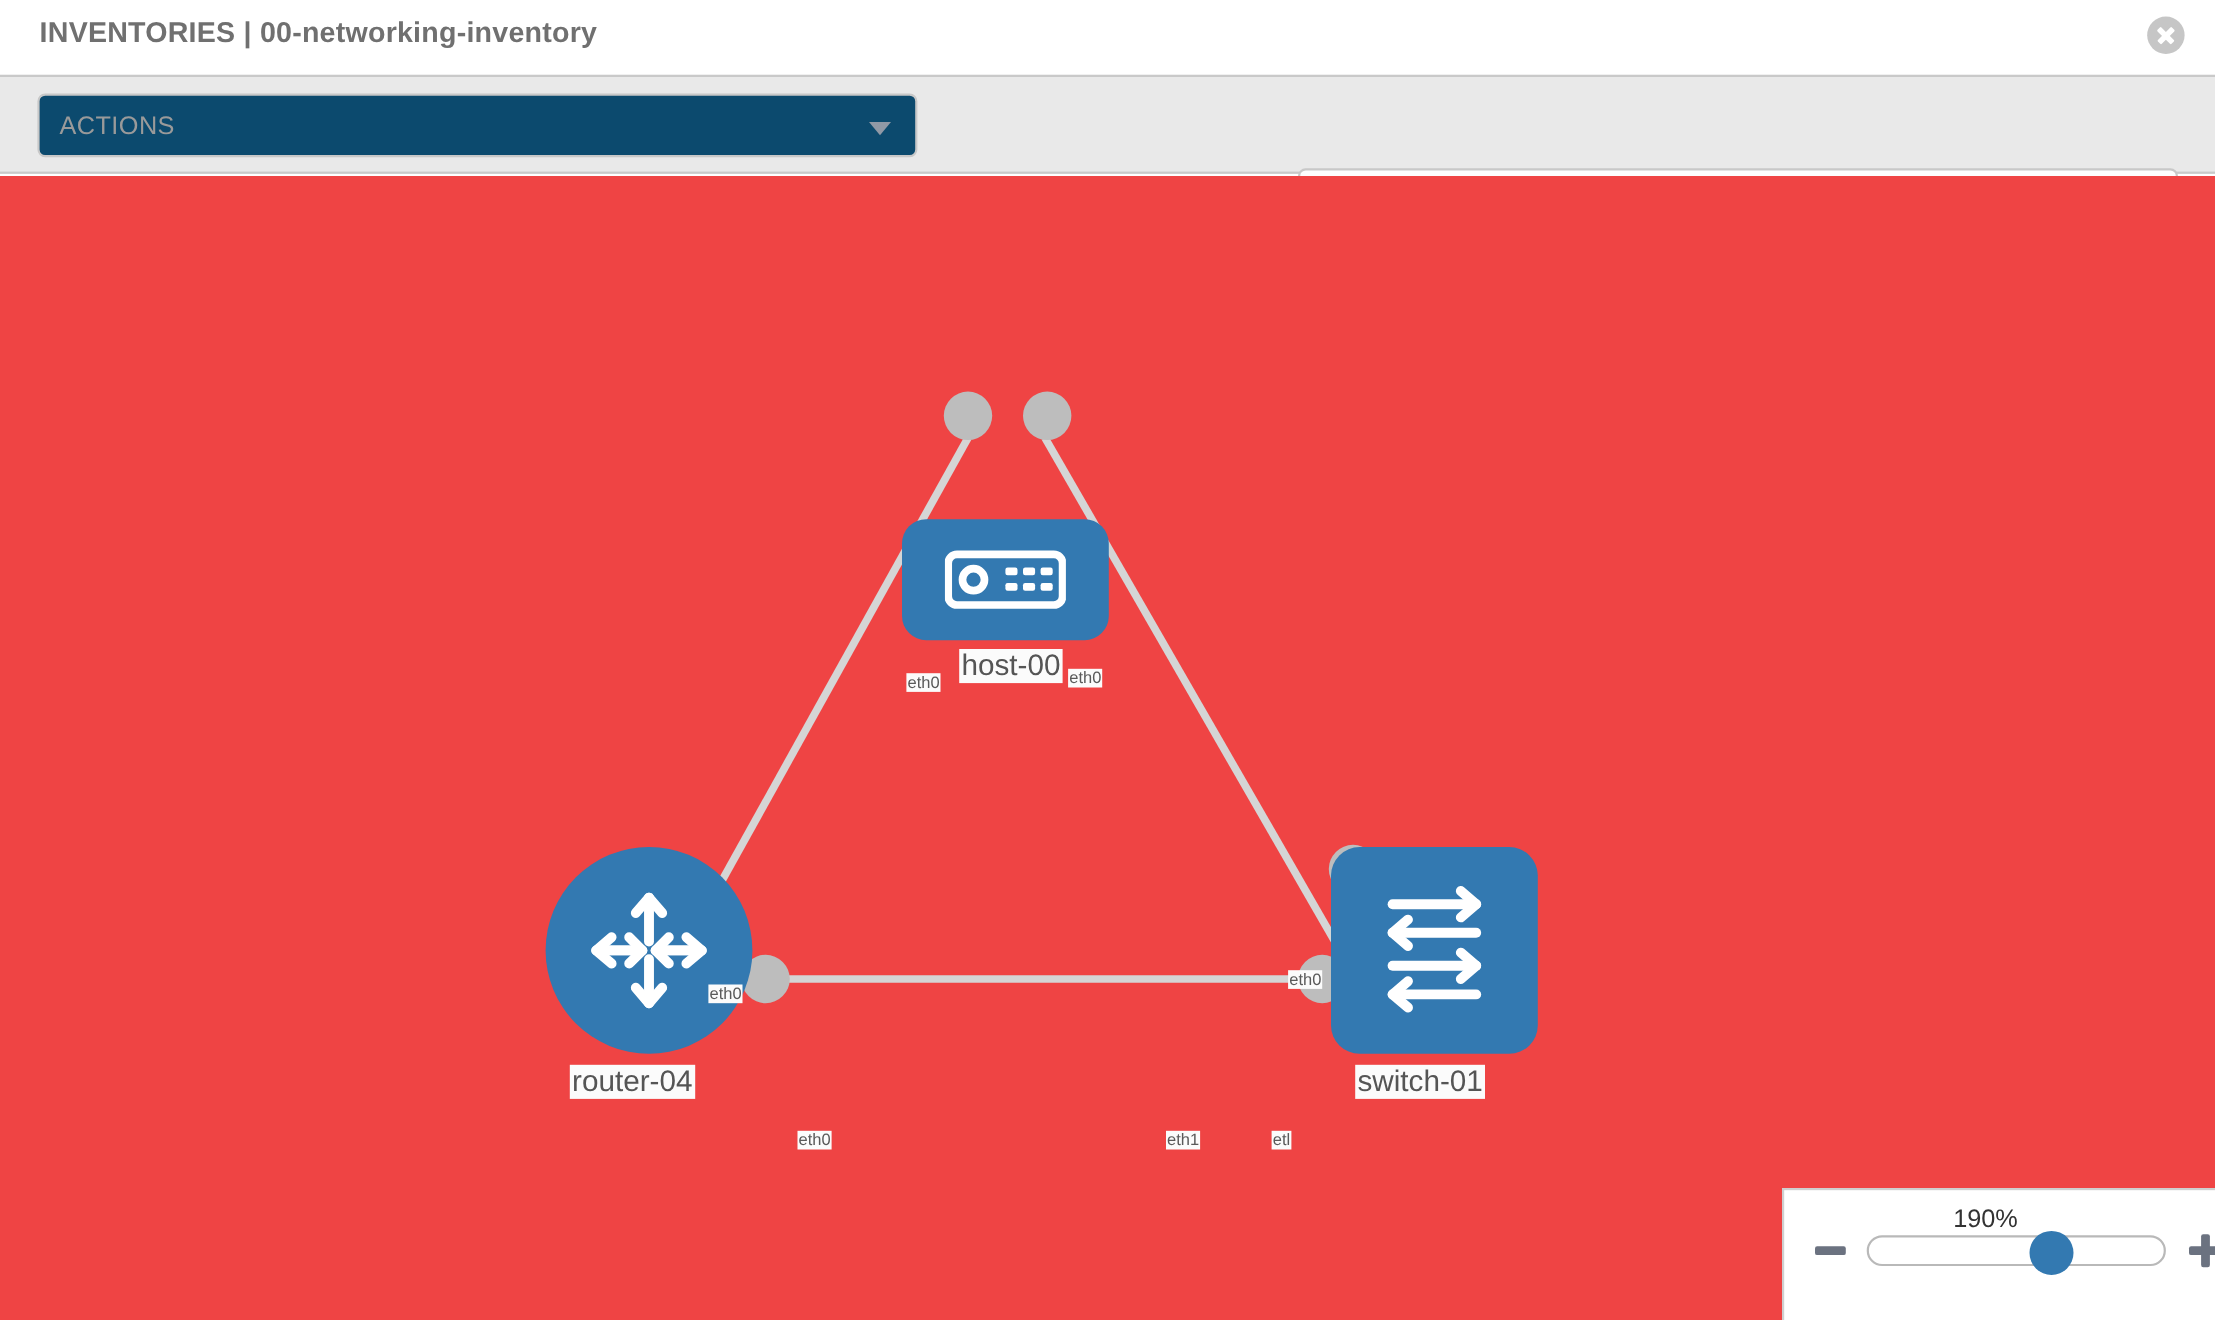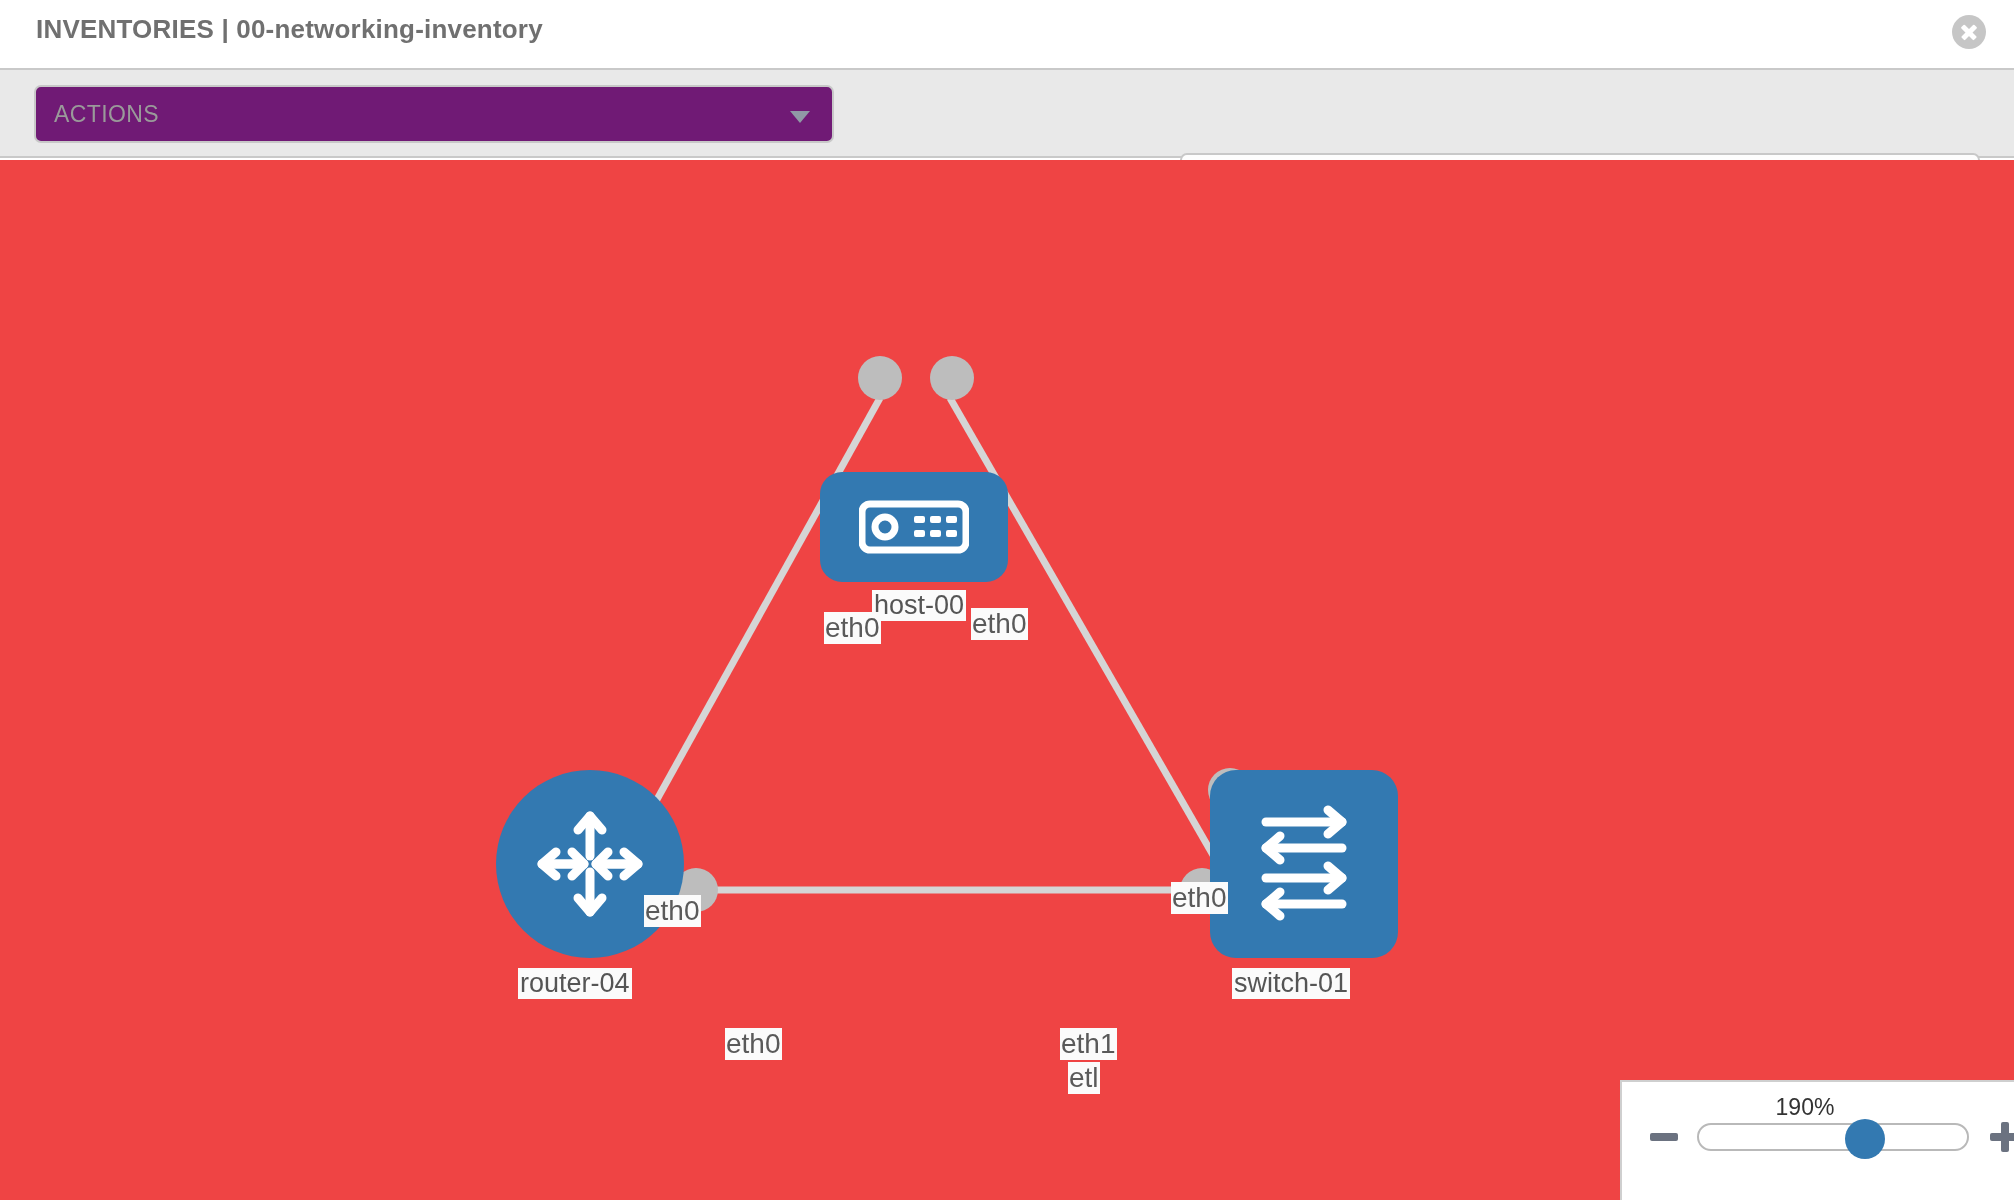--- a/index.html
+++ b/index.html
@@ -41,21 +41,21 @@
   .toolbar {
     position: absolute; left: 0; top: 68px;
     width: 2014px; height: 90px;
     background: #e9e9e9;
     border-top: 2px solid #c9c9c9;
     border-bottom: 2px solid #c9c9c9;
   }
   .actions-select {
     position: absolute; left: 34px; top: 15px;
     width: 800px; height: 58px;
-    background: #701a75;
+    background: #0c4a6e;
     border: 2px solid #c8c8c8; border-radius: 7px;
     cursor: pointer;
   }
   .actions-select .label {
     position: absolute; left: 18px; top: 14px;
     font-size: 23px; color: #9a9a9a; letter-spacing: 0.4px;
   }
   .caret {
     position: absolute; right: 22px; top: 24px;
     width: 0; height: 0;
@@ -117,21 +117,21 @@
 
   .iface {
     position: absolute;
     width: 44px; height: 44px; border-radius: 50%;
     background: #bdbdbd;
     cursor: pointer;
   }
 
   .edge-label {
     position: absolute;
-    font-size: 28px; color: #5a5a5a;
+    font-size: 15px; color: #5a5a5a;
     background: #fbfbfb;
     white-space: nowrap;
     padding: 0 1px;
   }
 
   
   .zoom-panel {
     position: absolute; left: 1620px; top: 1080px;
     width: 420px; height: 130px;
     background: #ffffff;
@@ -280,21 +280,21 @@
         </svg>
       </div>
       <div class="node-label" style="left:22px; top:198px;">switch-01</div>
     </div>
 
     <div class="edge-label" style="left:824px; top:452px;">eth0</div>
     <div class="edge-label" style="left:971px; top:448px;">eth0</div>
     <div class="edge-label" style="left:644px; top:735px;">eth0</div>
     <div class="edge-label" style="left:1171px; top:722px;">eth0</div>
     <div class="edge-label" style="left:725px; top:868px;">eth0</div>
-    <div class="edge-label" style="left:1068px; top:868px;margin-top:34px;">etl</div>
+    <div class="edge-label" style="left:1156px; top:868px;">etl</div>
     <div class="edge-label" style="left:1060px; top:868px;">eth1</div>
 
   </div>
 
   <div class="zoom-panel">
     <div class="zoom-value">190%</div>
     <div class="zoom-minus" title="Zoom out"></div>
     <div class="zoom-track">
       <div class="zoom-thumb" style="left: calc(62% - 20px);"></div>
     </div>

